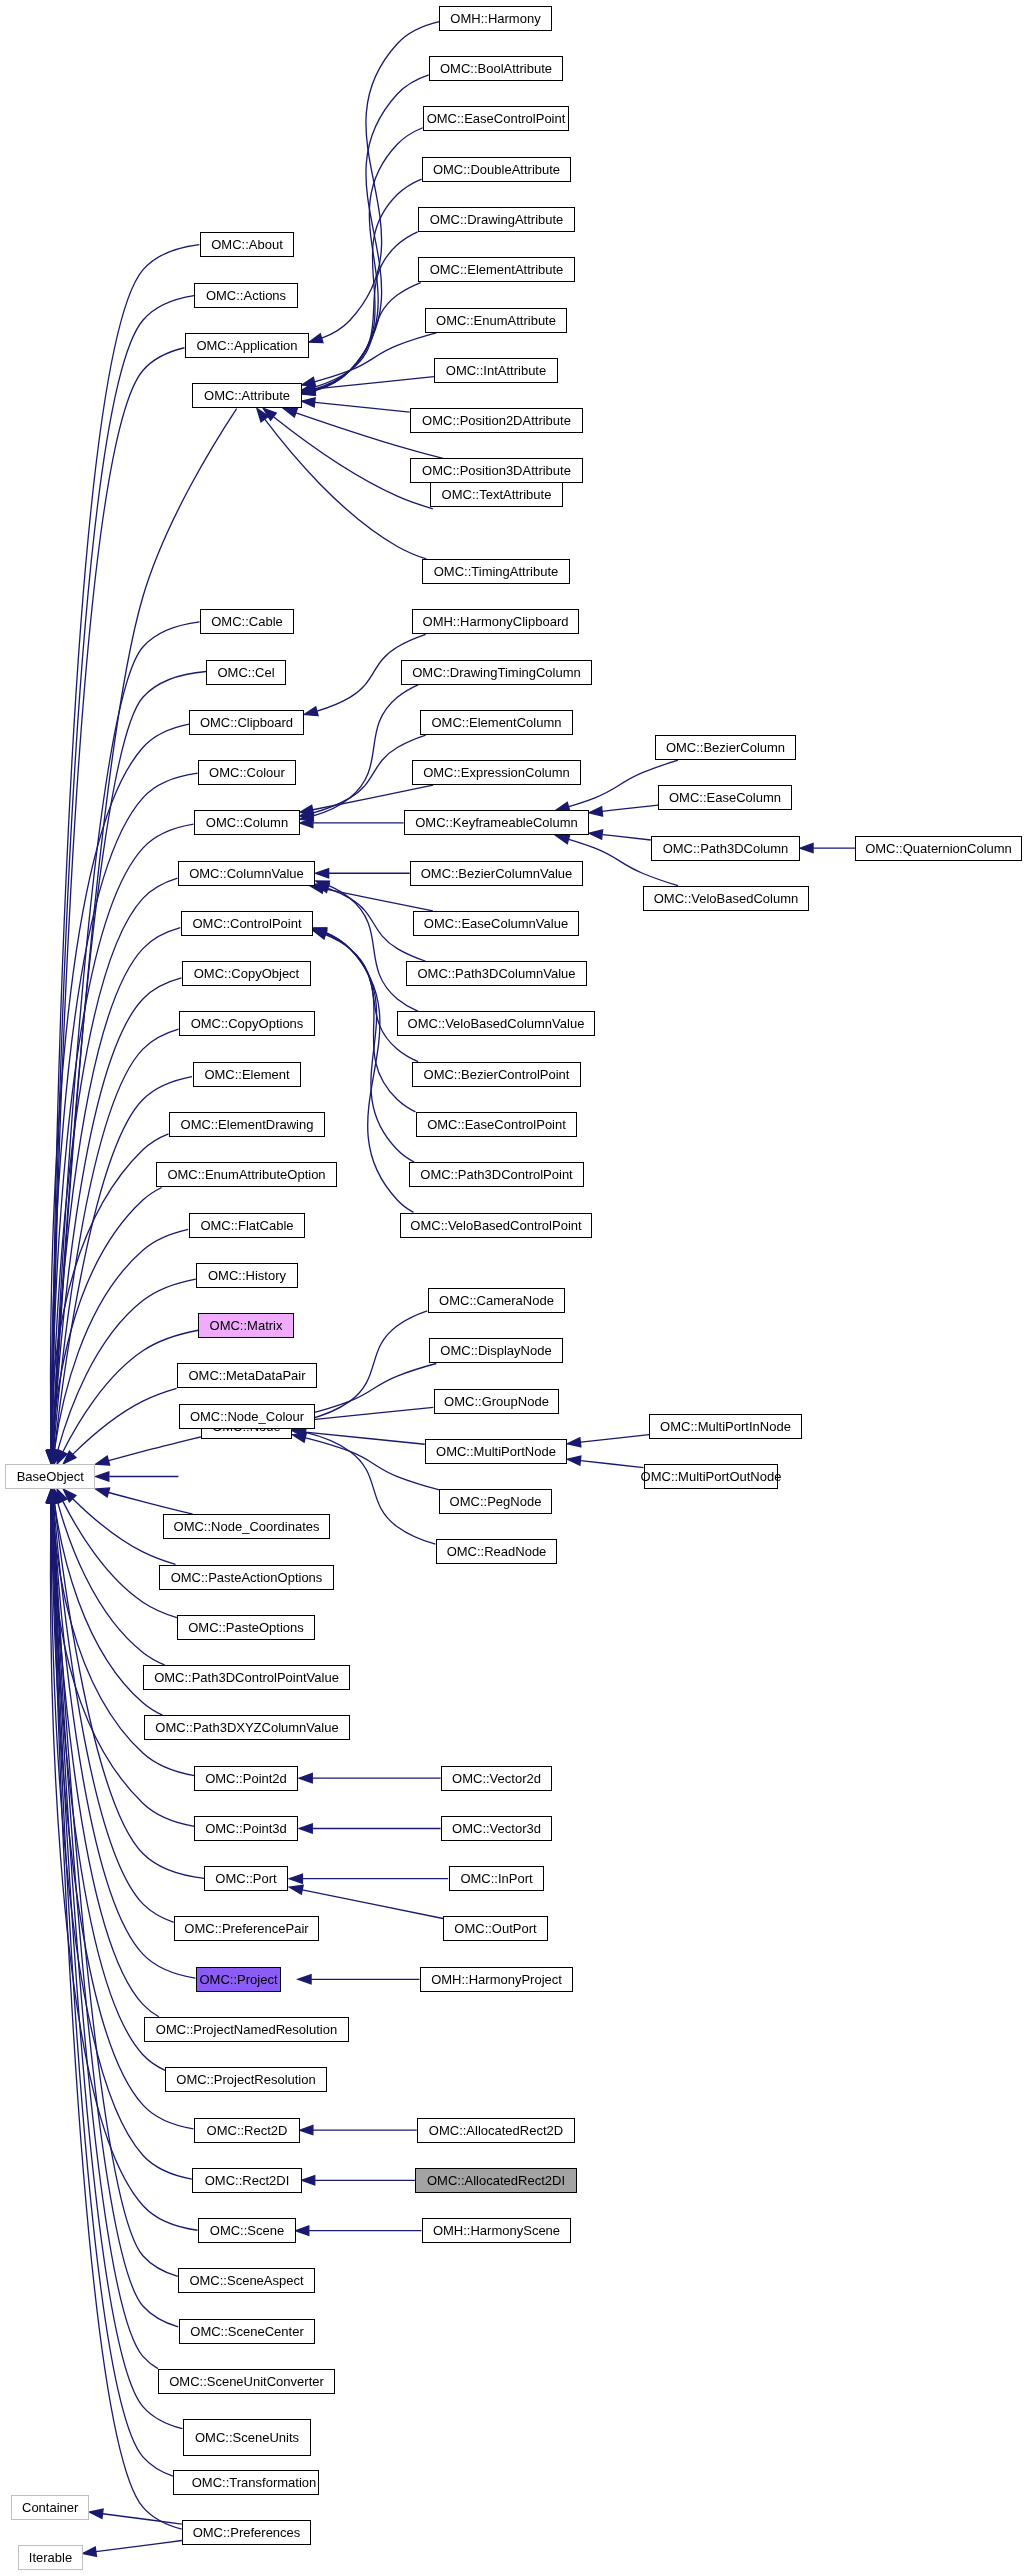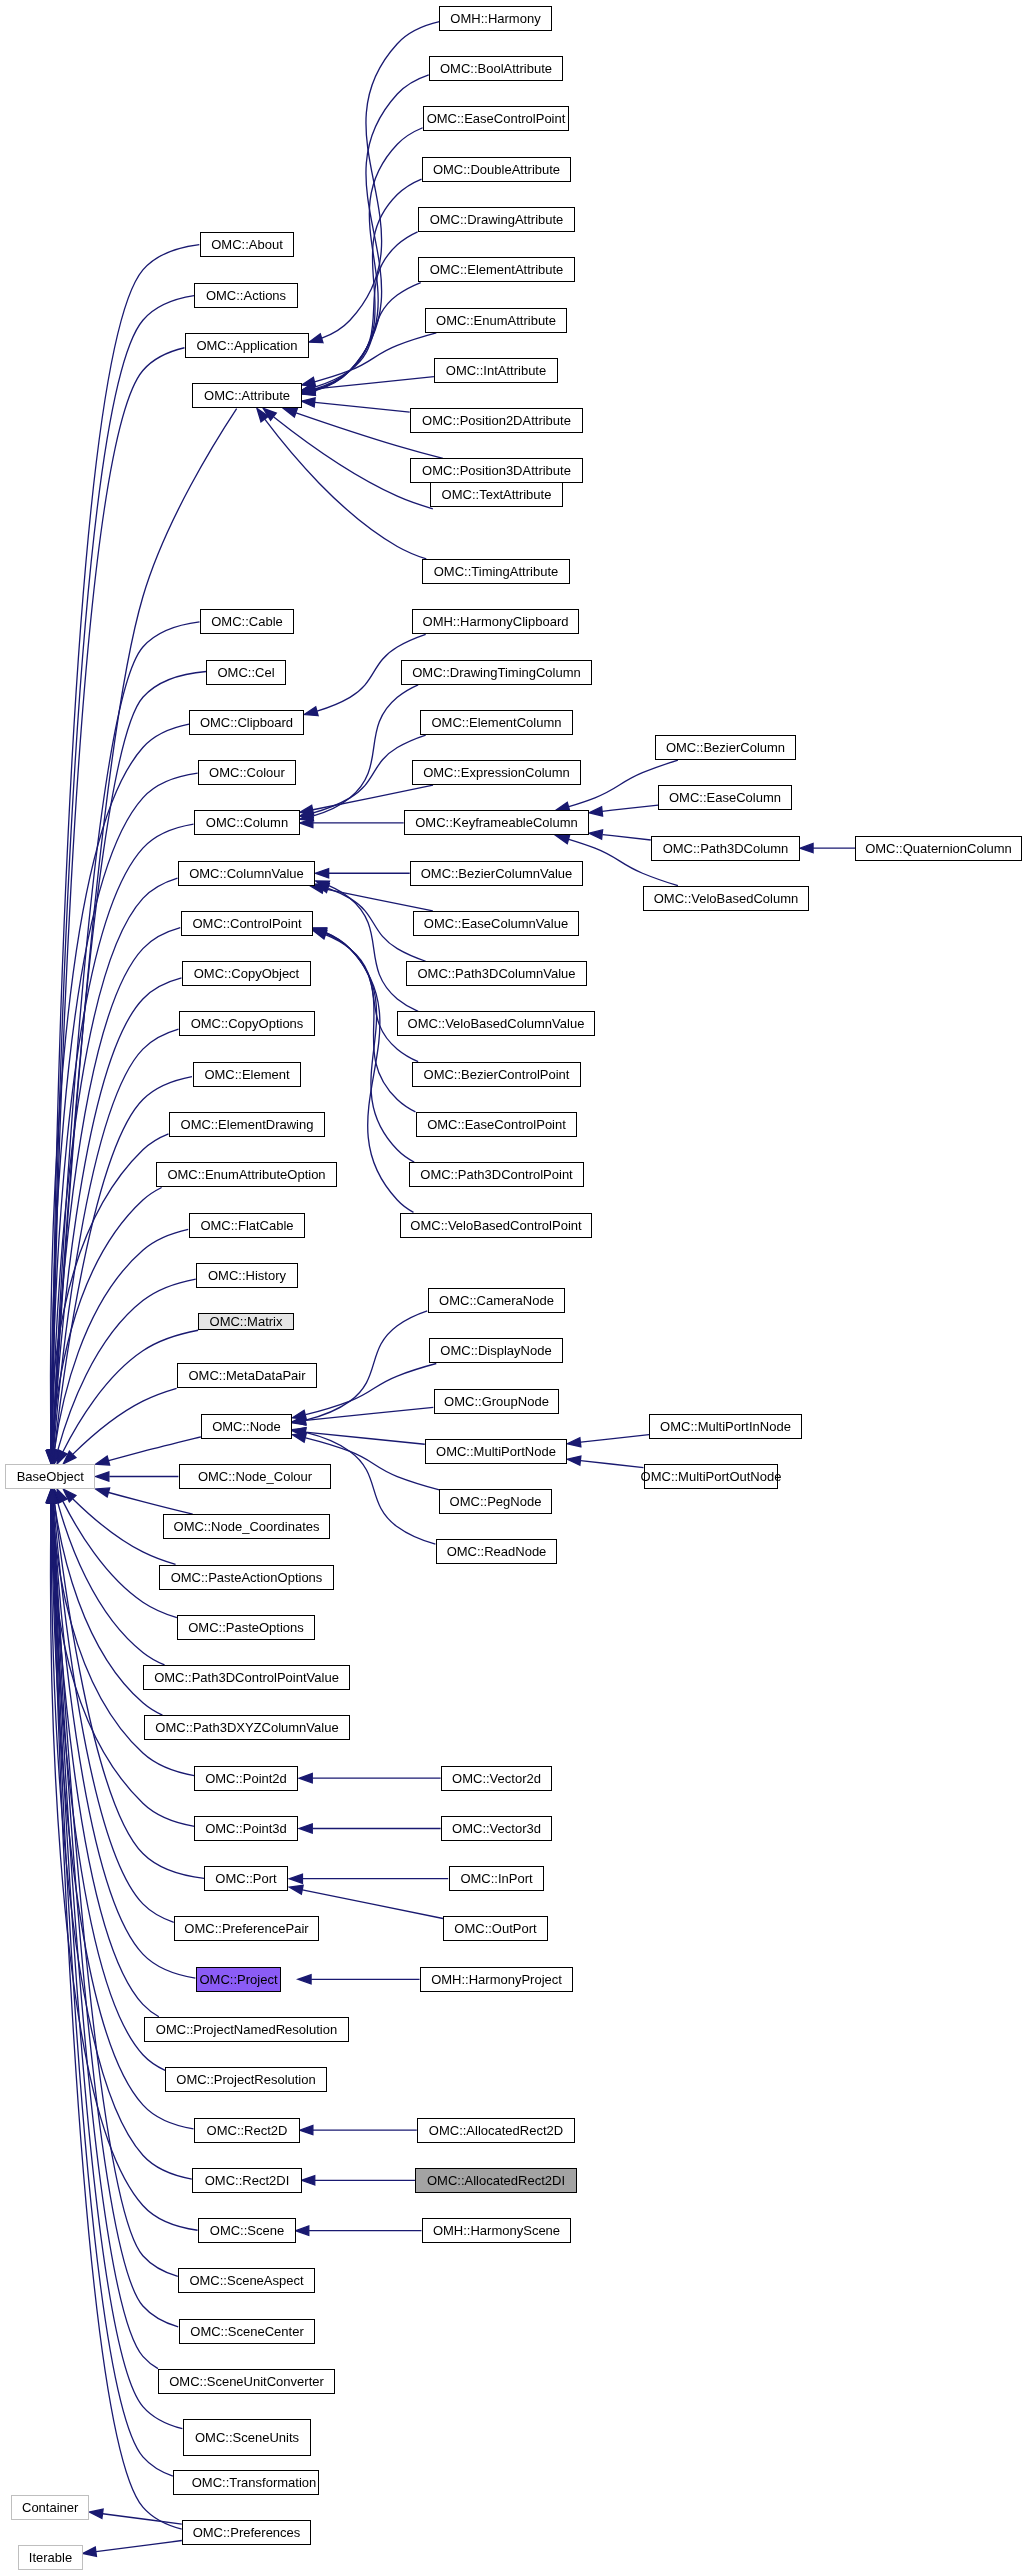--- a/index.html
+++ b/index.html
@@ -224,24 +224,24 @@
       <div class="node" style="left: 194px; top: 810px; width: 106px; height: 25px; background: rgb(255, 255, 255); color: rgb(0, 0, 0); border: 1.3px solid rgb(0, 0, 0);">OMC::Column</div>
       <div class="node" style="left: 178px; top: 861px; width: 137px; height: 25px; background: rgb(255, 255, 255); color: rgb(0, 0, 0); border: 1.3px solid rgb(0, 0, 0);">OMC::ColumnValue</div>
       <div class="node" style="left: 181px; top: 911px; width: 132px; height: 25px; background: rgb(255, 255, 255); color: rgb(0, 0, 0); border: 1.3px solid rgb(0, 0, 0);">OMC::ControlPoint</div>
       <div class="node" style="left: 182px; top: 961px; width: 129px; height: 25px; background: rgb(255, 255, 255); color: rgb(0, 0, 0); border: 1.3px solid rgb(0, 0, 0);">OMC::CopyObject</div>
       <div class="node" style="left: 179px; top: 1011px; width: 136px; height: 25px; background: rgb(255, 255, 255); color: rgb(0, 0, 0); border: 1.3px solid rgb(0, 0, 0);">OMC::CopyOptions</div>
       <div class="node" style="left: 193px; top: 1062px; width: 108px; height: 25px; background: rgb(255, 255, 255); color: rgb(0, 0, 0); border: 1.3px solid rgb(0, 0, 0);">OMC::Element</div>
       <div class="node" style="left: 169px; top: 1112px; width: 156px; height: 25px; background: rgb(255, 255, 255); color: rgb(0, 0, 0); border: 1.3px solid rgb(0, 0, 0);">OMC::ElementDrawing</div>
       <div class="node" style="left: 156px; top: 1162px; width: 181px; height: 25px; background: rgb(255, 255, 255); color: rgb(0, 0, 0); border: 1.3px solid rgb(0, 0, 0);">OMC::EnumAttributeOption</div>
       <div class="node" style="left: 189px; top: 1213px; width: 116px; height: 25px; background: rgb(255, 255, 255); color: rgb(0, 0, 0); border: 1.3px solid rgb(0, 0, 0);">OMC::FlatCable</div>
       <div class="node" style="left: 196px; top: 1263px; width: 102px; height: 25px; background: rgb(255, 255, 255); color: rgb(0, 0, 0); border: 1.3px solid rgb(0, 0, 0);">OMC::History</div>
-      <div class="node" style="left: 198px; top: 1313px; width: 96px; height: 17px; background: #e5e5e5; color: rgb(0, 0, 0); border: 1.3px solid rgb(0, 0, 0);">OMC::Matrix</div>
+      <div class="node" style="left: 198px; top: 1313px; width: 96px; height: 25px; background: #f0abfc; color: rgb(0, 0, 0); border: 1.3px solid rgb(0, 0, 0);">OMC::Matrix</div>
       <div class="node" style="left: 177px; top: 1363px; width: 140px; height: 25px; background: rgb(255, 255, 255); color: rgb(0, 0, 0); border: 1.3px solid rgb(0, 0, 0);">OMC::MetaDataPair</div>
       <div class="node" style="left: 201px; top: 1414px; width: 91px; height: 25px; background: rgb(255, 255, 255); color: rgb(0, 0, 0); border: 1.3px solid rgb(0, 0, 0);">OMC::Node</div>
-      <div class="node" style="left: 179px; top: 1464px; width: 152px; height: 25px; background: rgb(255, 255, 255); color: rgb(0, 0, 0); border: 1.3px solid rgb(0, 0, 0); text-align: center;">OMC::Node_Colour</div>
+      <div class="node" style="left: 179px; top: 1404px; width: 136px; height: 25px; background: rgb(255, 255, 255); color: rgb(0, 0, 0); border: 1.3px solid rgb(0, 0, 0); text-align: center;">OMC::Node_Colour</div>
       <div class="node" style="left: 163px; top: 1514px; width: 167px; height: 25px; background: rgb(255, 255, 255); color: rgb(0, 0, 0); border: 1.3px solid rgb(0, 0, 0);">OMC::Node_Coordinates</div>
       <div class="node" style="left: 159px; top: 1565px; width: 175px; height: 25px; background: rgb(255, 255, 255); color: rgb(0, 0, 0); border: 1.3px solid rgb(0, 0, 0);">OMC::PasteActionOptions</div>
       <div class="node" style="left: 177px; top: 1615px; width: 138px; height: 25px; background: rgb(255, 255, 255); color: rgb(0, 0, 0); border: 1.3px solid rgb(0, 0, 0);">OMC::PasteOptions</div>
       <div class="node" style="left: 143px; top: 1665px; width: 207px; height: 25px; background: rgb(255, 255, 255); color: rgb(0, 0, 0); border: 1.3px solid rgb(0, 0, 0);">OMC::Path3DControlPointValue</div>
       <div class="node" style="left: 144px; top: 1715px; width: 206px; height: 25px; background: rgb(255, 255, 255); color: rgb(0, 0, 0); border: 1.3px solid rgb(0, 0, 0);">OMC::Path3DXYZColumnValue</div>
       <div class="node" style="left: 194px; top: 1766px; width: 104px; height: 25px; background: rgb(255, 255, 255); color: rgb(0, 0, 0); border: 1.3px solid rgb(0, 0, 0);">OMC::Point2d</div>
       <div class="node" style="left: 194px; top: 1816px; width: 104px; height: 25px; background: rgb(255, 255, 255); color: rgb(0, 0, 0); border: 1.3px solid rgb(0, 0, 0);">OMC::Point3d</div>
       <div class="node" style="left: 204px; top: 1866px; width: 84px; height: 25px; background: rgb(255, 255, 255); color: rgb(0, 0, 0); border: 1.3px solid rgb(0, 0, 0);">OMC::Port</div>
       <div class="node" style="left: 174px; top: 1916px; width: 145px; height: 25px; background: rgb(255, 255, 255); color: rgb(0, 0, 0); border: 1.3px solid rgb(0, 0, 0);">OMC::PreferencePair</div>
       <div class="node" style="left: 182px; top: 2520px; width: 129px; height: 25px; background: rgb(255, 255, 255); color: rgb(0, 0, 0); border: 1.3px solid rgb(0, 0, 0);">OMC::Preferences</div>

